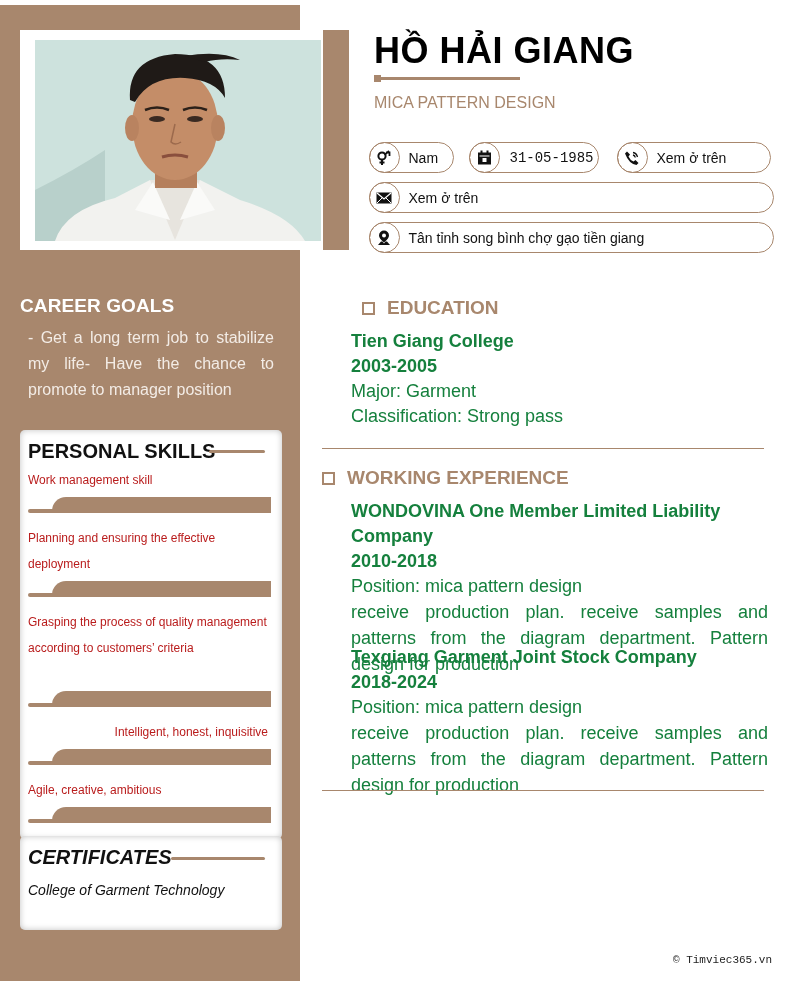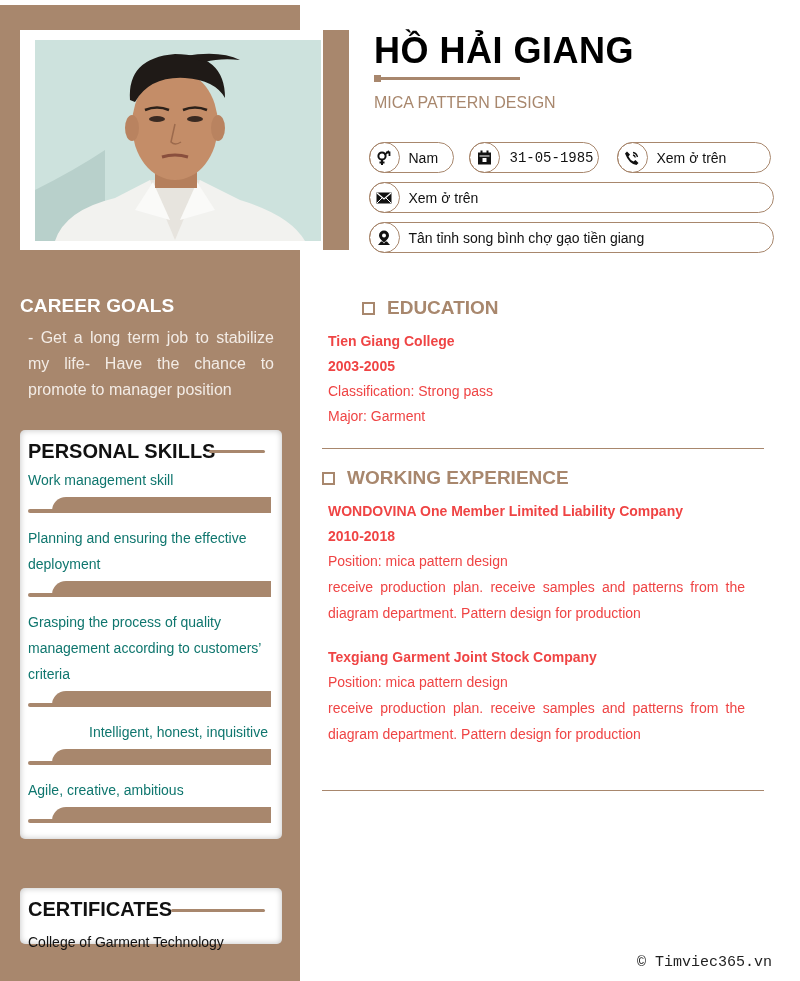--- a/index.html
+++ b/index.html
@@ -13,48 +13,48 @@
   .photo svg { display: block; }
   .photo-bar { position: absolute; left: 323px; top: 30px; width: 26px; height: 220px; background: #a8876d; }
 
   .career { position: absolute; left: 20px; top: 295px; width: 254px; color: #fff; }
   .career h2 { font-size: 19px; font-weight: 700; letter-spacing: 0.1px; color: #fff; }
   .career p { margin-top: 8px; padding-left: 8px; font-size: 16px; line-height: 26px; text-align: justify; color: #f3ece6; }
 
   .card { position: absolute; left: 20px; width: 262px; background: #fff; border-radius: 5px;
           box-shadow: inset 0 0 6px rgba(0,0,0,0.25); }
   .card-skills { top: 430px; height: 409px; }
-  .card-certs { top: 888px; height: 56px; }
+  .card-certs { top: 836px; height: 94px; font-style: italic; }
   .card-title { position: absolute; left: 8px; top: 10px; font-size: 20px; font-weight: 700; color: #111; white-space: nowrap; }
   .card-title-line { position: absolute; height: 3px; background: #a8876d; border-radius: 2px; }
-  .skill { position: absolute; left: 8px; width: 240px; font-size: 14px; line-height: 26px; color: #0f766e; }
+  .skill { position: absolute; left: 8px; width: 240px; font-size: 12px; line-height: 26px; color: #b91c1c; }
   .skill-bar { position: absolute; left: 8px; width: 243px; height: 16px; }
   .skill-bar .thin { position: absolute; left: 0; bottom: 0; width: 40px; height: 4px; background: #a8876d; border-radius: 2px 0 0 2px; }
   .skill-bar .thick { position: absolute; left: 24px; top: 0; right: 0; height: 16px; background: #a8876d; border-top-left-radius: 14px; }
   .cert-item { position: absolute; left: 8px; top: 46px; font-size: 14px; color: #111; }
 
   .name { position: absolute; left: 374px; top: 30px; font-size: 36px; font-weight: 700; color: #000; letter-spacing: 0.5px; }
   .name-line { position: absolute; left: 374px; top: 77px; width: 146px; height: 3px; background: #a8876d; }
   .name-dot { position: absolute; left: 374px; top: 75px; width: 7px; height: 7px; background: #a8876d; }
   .job-title { position: absolute; left: 374px; top: 94px; font-size: 16px; font-weight: 400; color: #a8876d; }
 
   .pill { position: absolute; height: 31px; border: 1.5px solid #a8876d; border-radius: 16px; display: flex; align-items: center; }
   .pill .ico { width: 31px; height: 31px; margin-left: -1.5px; border: 1.5px solid #a8876d; border-radius: 50%;
                display: flex; align-items: center; justify-content: center; flex-shrink: 0; }
   .pill .txt { margin-left: 9px; font-size: 14px; color: #111; white-space: nowrap; }
 
   .section-head { position: absolute; left: 322px; display: flex; align-items: center; }
   .section-head .box { width: 13px; height: 13px; border: 2px solid #a8876d; }
   .section-head h2 { margin-left: 12px; font-size: 19px; font-weight: 700; color: #a8876d; }
-  .entry { position: absolute; left: 328px; width: 417px; font-size: 14px; line-height: 25px; color: #ef4444; }
+  .entry { position: absolute; left: 351px; width: 417px; font-size: 18px; line-height: 25px; color: #15803d; }
   .entry .b { font-weight: 700; }
   .entry .j { text-align: justify; line-height: 26px; }
   .divider { position: absolute; left: 322px; width: 442px; height: 1px; background: #a8876d; }
 
-  .footer { position: absolute; right: 28px; top: 954px; font-family: "Liberation Mono", "DejaVu Sans Mono", monospace; font-size: 15px; color: #222; }
+  .footer { position: absolute; right: 28px; top: 954px; font-family: "Liberation Mono", "DejaVu Sans Mono", monospace; font-size: 11px; color: #222; }
 </style>
 </head>
 <body>
 
 <div class="sidebar"></div>
 
 <div class="photo-frame">
   <div class="photo">
     <svg width="286" height="201" viewBox="0 0 286 201">
       <rect x="0" y="0" width="286" height="201" fill="#cde2dd"></rect>
@@ -194,35 +194,36 @@
   <span class="txt">Tân tỉnh song bình chợ gạo tiền giang</span>
 </div>
 
 <div class="section-head" style="top:297px;padding-left:40px;">
   <span class="box"></span>
   <h2>EDUCATION</h2>
 </div>
 <div class="entry" style="top:329px;">
   <div class="b">Tien Giang College</div>
   <div class="b">2003-2005</div>
+  <div>Major: Garment</div>
   <div>Classification: Strong pass</div>
-  <div>Major: Garment</div>
 </div>
 <div class="divider" style="top:448px;"></div>
 
 <div class="section-head" style="top:467px;align-items:center;">
   <span class="box"></span>
   <h2>WORKING EXPERIENCE</h2>
 </div>
 <div class="entry" style="top:499px;">
   <div class="b">WONDOVINA One Member Limited Liability Company</div>
   <div class="b">2010-2018</div>
   <div>Position: mica pattern design</div>
   <div class="j">receive production plan. receive samples and patterns from the diagram department. Pattern design for production</div>
 </div>
 <div class="entry" style="top:645px;">
   <div class="b">Texgiang Garment Joint Stock Company</div>
+  <div class="b">2018-2024</div>
   <div>Position: mica pattern design</div>
   <div class="j">receive production plan. receive samples and patterns from the diagram department. Pattern design for production</div>
 </div>
 <div class="divider" style="top:790px;"></div>
 
 <div class="footer">© Timviec365.vn</div>
 
 </body></html>

